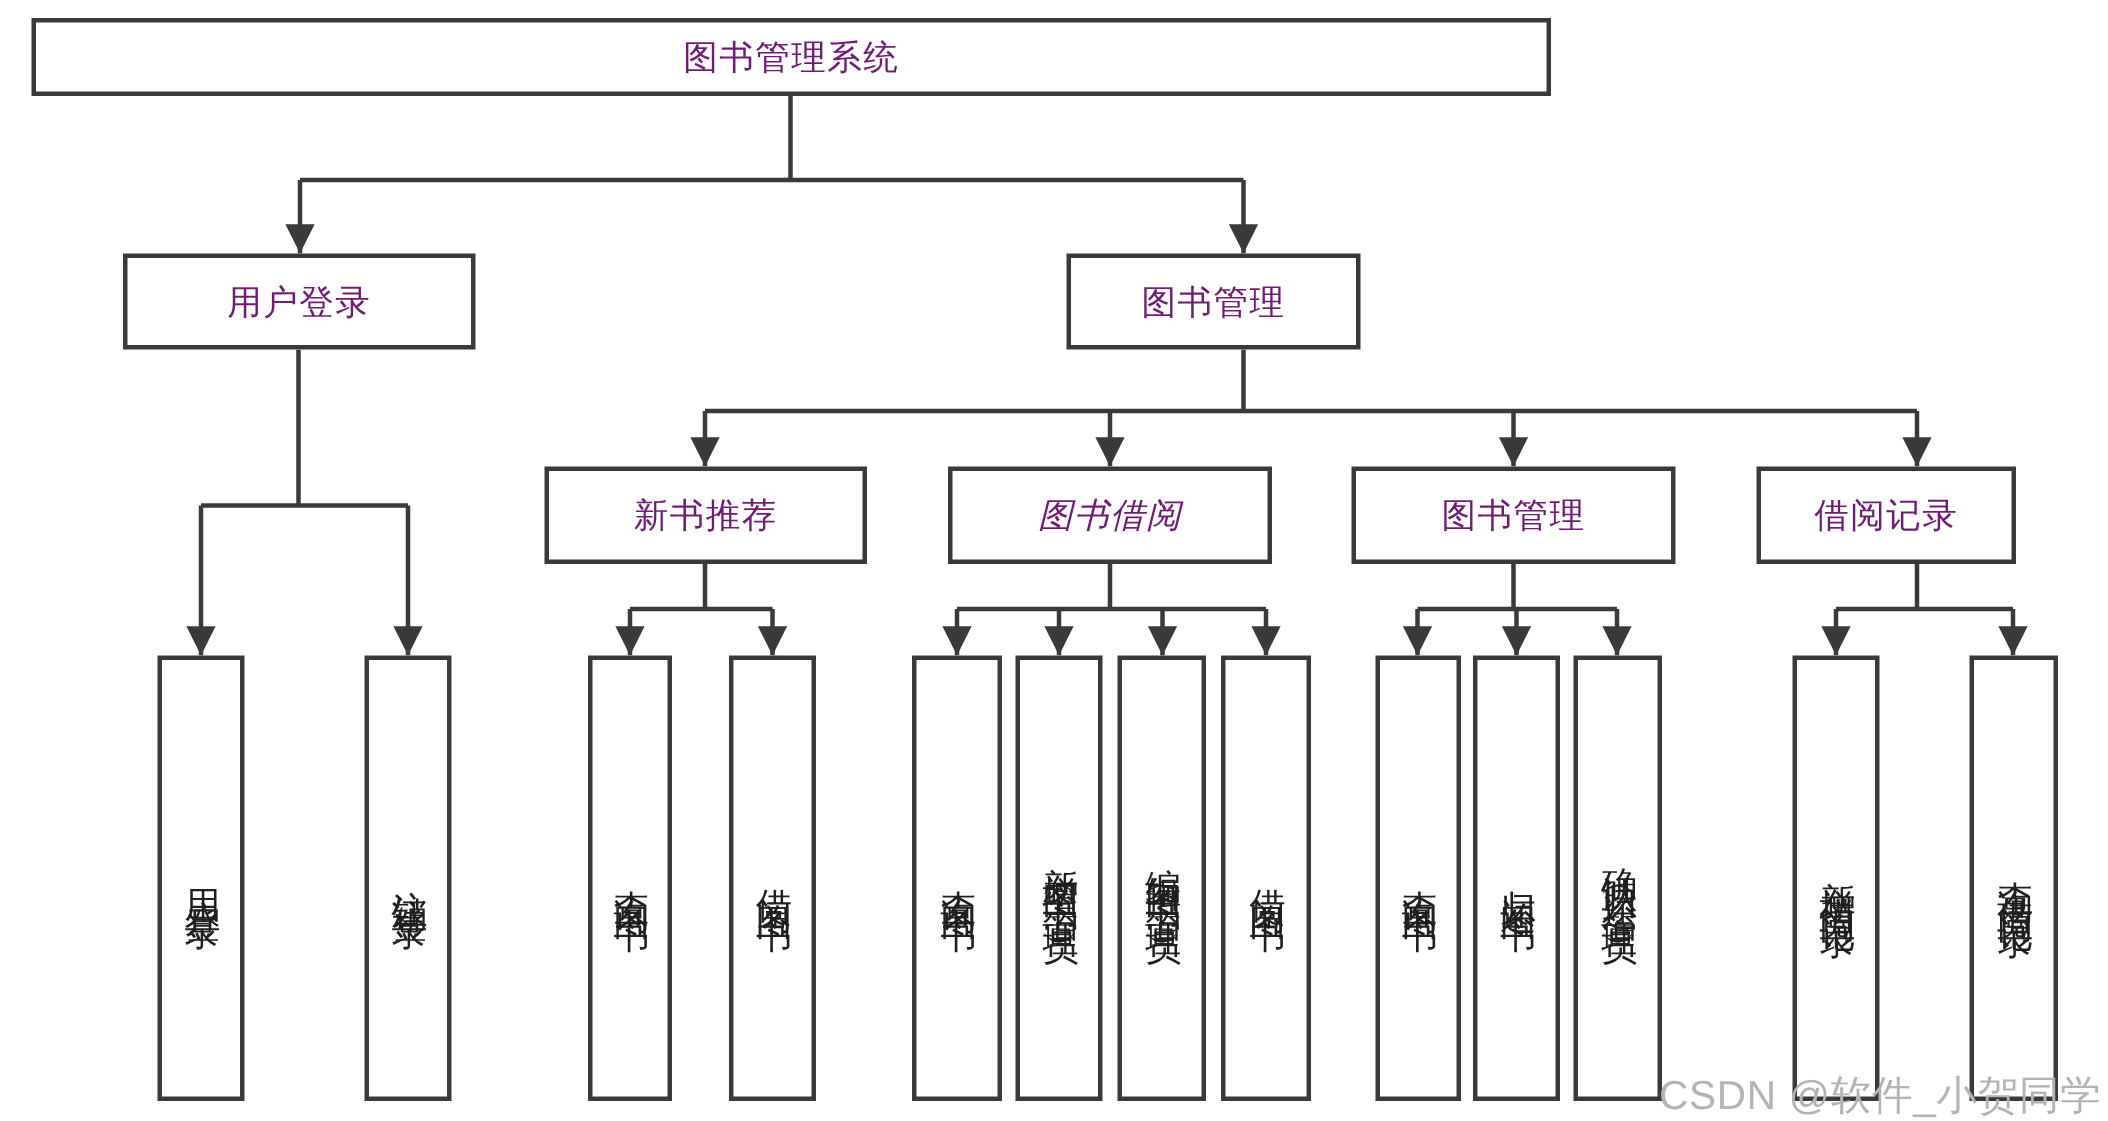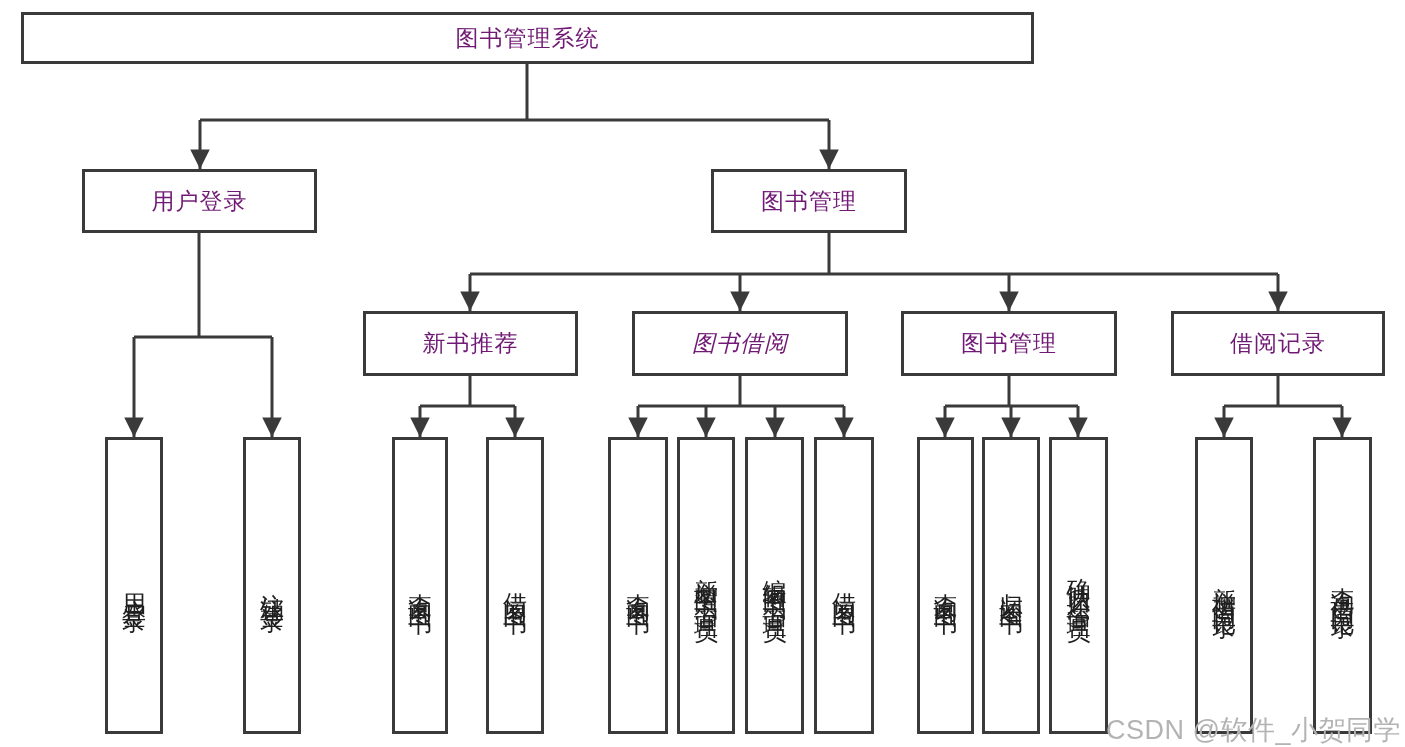--- a/index.html
+++ b/index.html
@@ -29,21 +29,21 @@
     line-height:1;
   }
   
   .n-root{left:21px;top:12px;width:1013px;height:52px;}
   .n-login{left:82px;top:169px;width:235px;height:64px;}
   .n-mgmt{left:711px;top:169px;width:196px;height:64px;}
   .lvl3{top:311px;height:65px;}
   .n-nb{left:363px;width:215px;}
   .n-bb{left:632px;width:216px;font-style:italic;}
   .n-cb{left:901px;width:216px;}
-  .n-br{left:1171px;width:214px;}
+  .n-br{left:1171px;width:173px;}
   .leaf{top:437px;height:297px;}
   .n-a1{left:105px;width:58px;}
   .n-a2{left:243px;width:58px;}
   .n-b1{left:392px;width:56px;}
   .n-b2{left:486px;width:58px;}
   .n-c1{left:608px;width:60px;}
   .n-c2{left:677px;width:58px;}
   .n-c3{left:745px;width:59px;}
   .n-c4{left:814px;width:60px;}
   .n-d1{left:917px;width:57px;}

